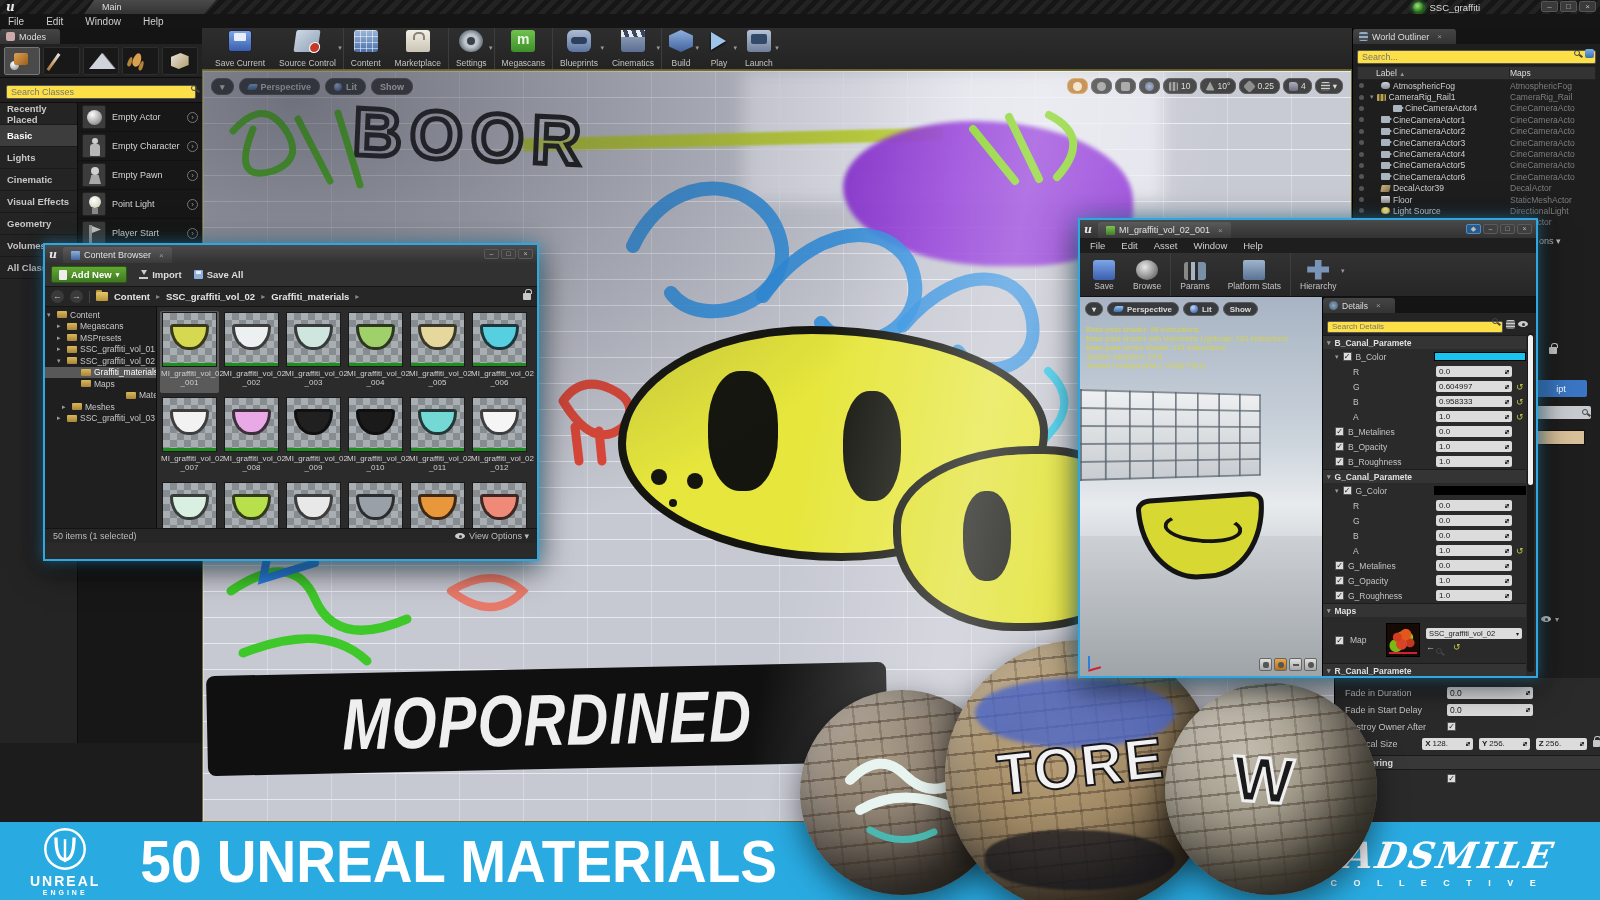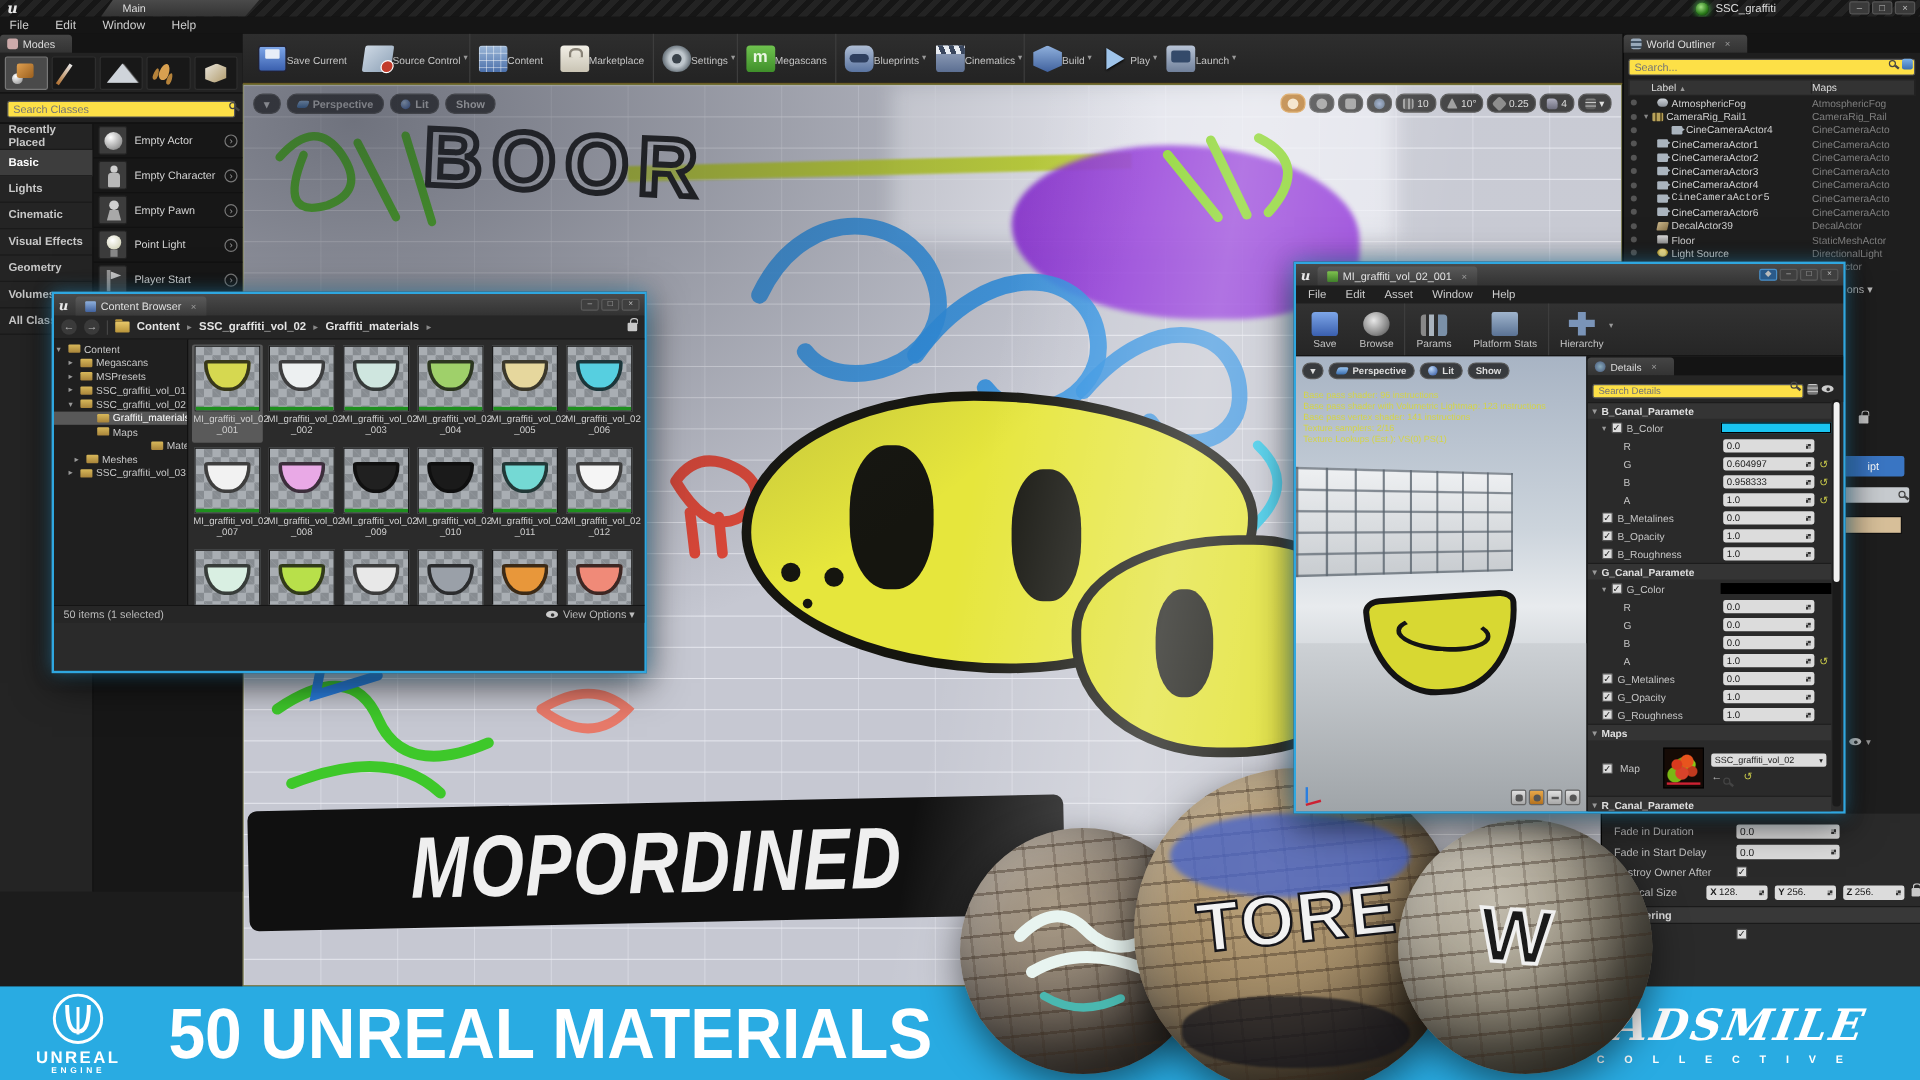--- a/index.html
+++ b/index.html
@@ -16,22 +16,22 @@
   #proj-badge{right:120px;top:0;height:14px;display:flex;align-items:center;gap:5px;font-size:9.5px;color:#ddd}
   .glowdot{width:11px;height:11px;border-radius:50%;background:radial-gradient(circle at 40% 35%,#9fe080,#2a7a1a 60%,#0c2a06);box-shadow:0 0 5px #4c4}
   .winctl{display:flex;gap:2px}
   .winctl span{width:17px;height:11px;background:#3a3a3a;border:1px solid #555;color:#bbb;
     font-size:8px;line-height:9px;text-align:center;border-radius:2px}
   #menubar{left:0;top:14px;width:1600px;height:14px;background:#151515;display:flex;align-items:center;
     padding-left:8px;gap:22px;font-size:10px;color:#cfcfcf;z-index:5}
   
   #toolbar{left:202px;top:28px;width:1150px;height:42px;background:linear-gradient(#2e2e2e,#232323);
     border-bottom:1px solid #6b5d26;display:flex;align-items:stretch;z-index:2;padding-left:6px}
-  .tb-btn{border-left:0 solid #3d3d3d;display:flex;align-items:center;
-    justify-content:flex-start;padding:2px 7px 1px;position:relative}
+  .tb-btn{border-left:0 solid #3d3d3d;display:flex;flex-direction:column;align-items:center;
+    justify-content:space-between;padding:2px 7px 1px;position:relative}
   .tb-lbl{font-size:8.5px;color:#c4c4c4;margin-top:1px;white-space:nowrap}
   .dd{font-size:7px;color:#999;position:absolute;right:1px;top:16px}
   .tb-ic{width:24px;height:22px;border-radius:3px;position:relative}
   [data-icon="save-current"]{background:linear-gradient(#7da6e8,#3a5fae);border:1px solid #223}
   [data-icon="save-current"]::after{content:"";position:absolute;left:5px;top:2px;width:12px;height:8px;background:#e8eef8;border-radius:1px}
   [data-icon="source-control"]{background:linear-gradient(135deg,#cdd8e4,#8fa3b8);border-radius:2px;transform:skewX(-8deg)}
   [data-icon="source-control"]::after{content:"";position:absolute;right:-2px;bottom:-1px;width:9px;height:9px;border-radius:50%;background:#c23b2a;border:1.5px solid #fff}
   [data-icon="content"]{background:linear-gradient(#9db8d8,#4a6faa);
     background-image:linear-gradient(rgba(255,255,255,.5) 1px,transparent 1px),linear-gradient(90deg,rgba(255,255,255,.5) 1px,transparent 1px),linear-gradient(#9db8d8,#4a6faa);background-size:6px 6px,6px 6px,100% 100%}
   [data-icon="marketplace"]{background:linear-gradient(#f2efe6,#c9c4b4);border-radius:3px 3px 2px 2px}
@@ -621,21 +621,21 @@
         <span class="lab" style="padding-left: 10px;">
           <span style="color:#888;font-size:7px"></span>
           <span class="wo-ic" data-icon="cam"></span>
           <span>CineCameraActor4</span>
         </span>
         <span class="typ">CineCameraActo</span>
       </div>
 
       <div class="wo-row">
         <span class="dot"></span>
-        <span class="lab" style="padding-left: 10px; font-family: Liberation Mono, monospace;">
+        <span class="lab" style="padding-left: 10px;">
           <span style="color:#888;font-size:7px"></span>
           <span class="wo-ic" data-icon="cam"></span>
           <span>CineCameraActor5</span>
         </span>
         <span class="typ">CineCameraActo</span>
       </div>
 
       <div class="wo-row">
         <span class="dot"></span>
         <span class="lab" style="padding-left: 10px;">
@@ -751,20 +751,35 @@
     <span class="uelogo" style="font-size:11px">u</span>
     <div class="ftab">
       <span class="ticn" style="background:linear-gradient(#8fb0dc,#41629e)"></span>
       <span>Content Browser</span>
       <span class="tclose">×</span>
     </div>
     <div class="fwinctl">
       <span>–</span>
       <span>□</span>
       <span>×</span>
+    </div>
+  </div>
+  <div id="cb-actions">
+    <div id="addnew">
+      <span class="page-ic"></span>
+      <span>Add New</span>
+      <span style="font-size:7px">▾</span>
+    </div>
+    <div class="txtbtn">
+      <span class="imp-ic"></span>
+      <span>Import</span>
+    </div>
+    <div class="txtbtn">
+      <span class="disk-ic"></span>
+      <span>Save All</span>
     </div>
   </div>
   <div id="cb-crumbs">
     <span class="navarr">←</span>
     <span class="navarr">→</span>
     <span style="width:1px;height:12px;background:#444"></span>
     <span class="folder-ic"></span>
     <span class="crumb">Content</span>
     <span class="csep">▸</span>
     <span class="crumb">SSC_graffiti_vol_02</span>

